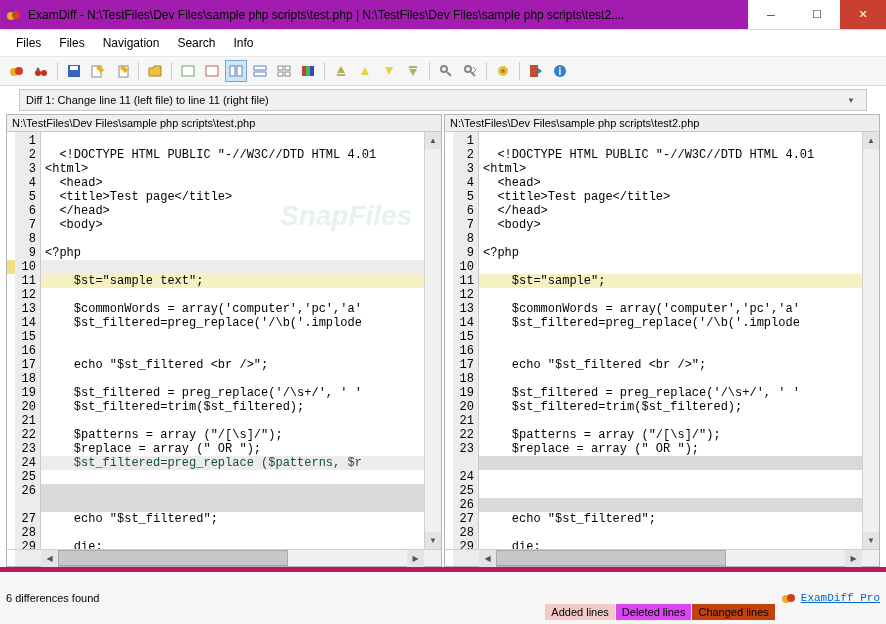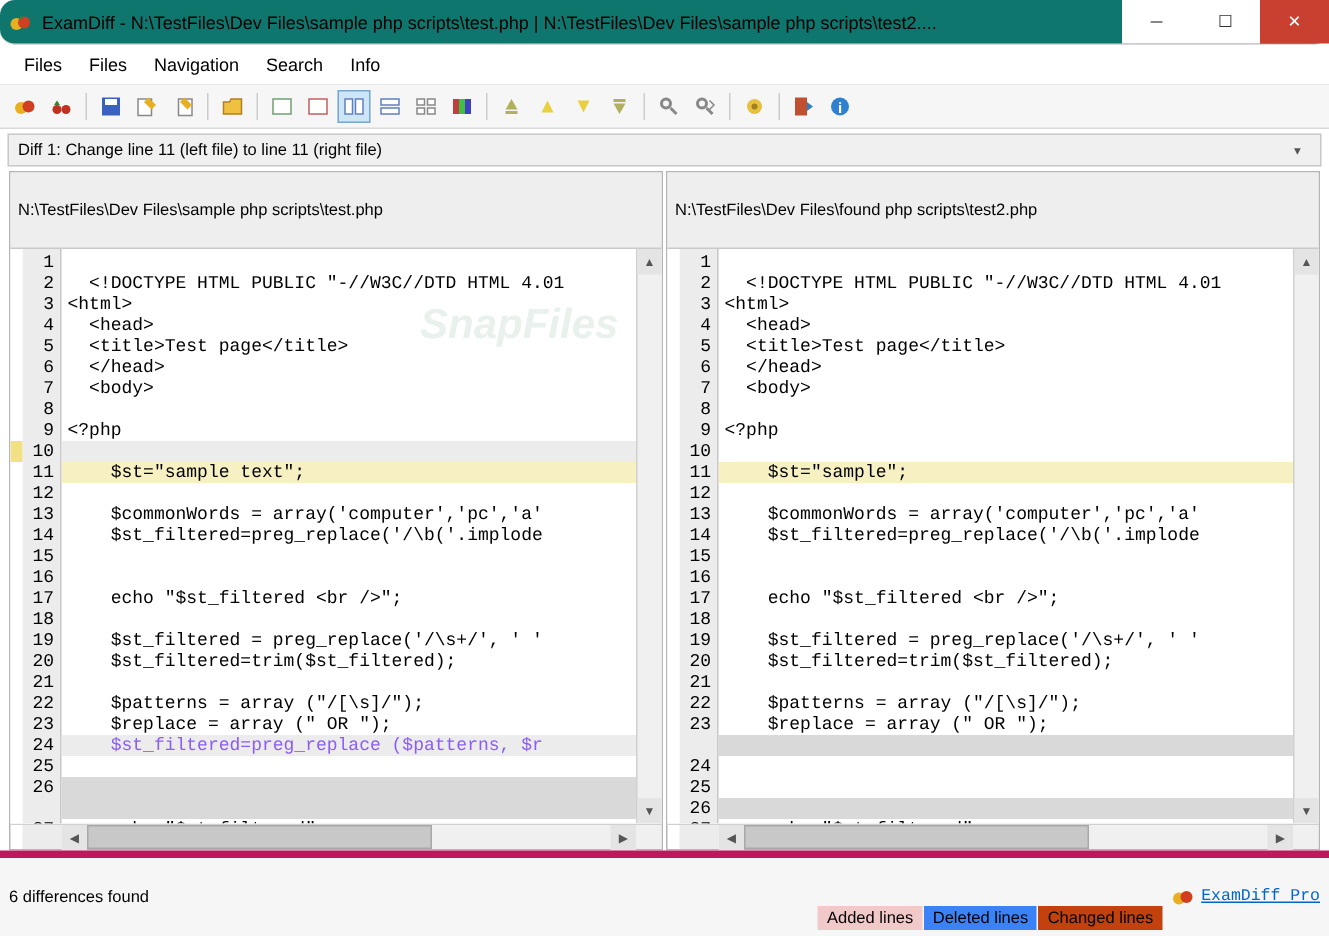--- a/index.html
+++ b/index.html
@@ -1,56 +1,56 @@
 <!DOCTYPE html>
 <html><head>
 <meta charset="utf-8">
 <style>
 * { box-sizing: border-box; margin: 0; padding: 0; }
 body { font-family: "Segoe UI", Tahoma, sans-serif; font-size: 12px; background: #fff; width: 886px; height: 624px; overflow: hidden; display: flex; flex-direction: column; }
-.titlebar { background: #0f766e; height: 30px; display: flex; align-items: center; border-bottom: 1px solid #d9d9d9; border-radius: 10px; }
+.titlebar { background: #a21caf; height: 30px; display: flex; align-items: center; border-bottom: 1px solid #d9d9d9; }
 .titlebar-icon { width: 16px; height: 16px; margin: 0 6px; display: inline-block; }
 .titlebar-text { flex: 1; font-size: 12px; white-space: nowrap; overflow: hidden; }
 .winbtns { display: flex; height: 100%; }
 .winbtn { width: 46px; height: 100%; display: flex; align-items: center; justify-content: center; font-size: 11px; }
 .winbtn.close { background: #c94030; color: #fff; }
 .winbtn.minmax { background: #fff; color: #333; }
 .menubar { display: flex; gap: 2px; padding: 4px 8px; background: #fff; border-bottom: 1px solid #e9e9e9; }
 .menuitem { padding: 2px 8px; cursor: default; }
 .toolbar { display: flex; align-items: center; gap: 2px; padding: 3px 6px; background: #f6f6f6; border-bottom: 1px solid #d9d9d9; }
 .tbtn { width: 22px; height: 22px; display: flex; align-items: center; justify-content: center; border: 1px solid transparent; }
 .tbtn.sel { background: #cde6f7; border: 1px solid #7aa7c7; }
 .tsep { width: 1px; height: 18px; background: #ccc; margin: 0 3px; }
-.diffbar { display: flex; align-items: center; padding: 4px 6px; background: #f0f0f0; border: 1px solid #c9c9c9; margin: 3px 5px; }
+.diffbar { display: flex; align-items: center; padding: 4px 6px; background: #f0f0f0; border: 1px solid #c9c9c9; margin: 3px 19px; }
 .diffbar-text { flex: 1; font-size: 11px; }
 .diffbar-dd { width: 18px; text-align: center; color: #555; font-size: 9px; }
 .panes { flex: 1; display: flex; gap: 0; padding: 0 5px; min-height: 0; }
 .pane { flex: 1; display: flex; flex-direction: column; border: 1px solid #b5b5b5; min-width: 0; margin: 0 1px; }
-.pane-path { background: #eee; padding: 19px 5px; font-size: 11px; border-bottom: 1px solid #c9c9c9; white-space: nowrap; overflow: hidden; }
+.pane-path { background: #eee; padding: 2px 5px; font-size: 11px; border-bottom: 1px solid #c9c9c9; white-space: nowrap; overflow: hidden; }
 .code-wrap { flex: 1; display: flex; position: relative; overflow: hidden; background: #fff; }
 .marker-col { width: 8px; background: #fff; position: relative; }
 .marker { position: absolute; left: 0; width: 8px; height: 14px; }
 .marker.changed { background: #f2e085; }
 .gutter { width: 26px; background: #ececec; border-right: 1px solid #c9c9c9; font-family: "Courier New", monospace; font-size: 12px; line-height: 14px; text-align: right; padding: 2px 4px 2px 0; color: #000; white-space: pre; user-select: none; }
 .code { flex: 1; font-family: "Courier New", monospace; font-size: 12px; line-height: 14px; white-space: pre; overflow: hidden; color: #000; padding-top: 2px; }
 .codeline { height: 14px; padding-left: 4px; }
 .codeline.changed { background: #f7f0c3; }
 .codeline.blank-gray { background: #d9d9d9; }
-.codeline.currblue { color: #8b5cf6; background: #ececec; }
+.codeline.currblue { color: #14532d; background: #ececec; }
 .scrollbar-v { width: 17px; background: #f0f0f0; border-left: 1px solid #d0d0d0; position: relative; }
 .scrollbtn { height: 17px; background: #e4e4e4; display: flex; align-items: center; justify-content: center; font-size: 8px; color: #555; }
 .scrollbar-h-row { height: 17px; display: flex; border-top: 1px solid #d0d0d0; }
 .scrollbar-h { flex: 1; background: #f0f0f0; display: flex; }
 .thumb-h { background: #c8c8c8; border: 1px solid #a8a8a8; height: 100%; }
 .statusbar { display: flex; align-items: center; padding: 4px 6px; background: #f6f6f6; border-top: 5px solid #be185d; font-size: 11px; }
 .status-left { flex: 1; }
 .legend { display: flex; align-items: center; gap: 0; }
 .legend-item { padding: 2px 6px; margin-left: 1px; font-size: 11px; margin-top: 28px; }
 .leg-added { background: #f2c9c9; }
-.leg-deleted { background: #3b82f6; }
+.leg-deleted { background: #d946ef; }
 .leg-changed { background: #c2410c; }
 .brand { display: flex; align-items: center; gap: 4px; margin-left: 6px; }
 .brand a { color: #0066cc; text-decoration: underline; font-size: 11px; font-family: Liberation Mono, monospace; }
 .watermark { position: absolute; top: 200px; left: 280px; font-size: 28px; color: rgba(100,160,120,0.15); font-weight: bold; font-style: italic; pointer-events: none; z-index: 100; }
 </style>
 </head>
 <body>
 
 <div class="titlebar">
   <span class="titlebar-icon">
@@ -274,21 +274,21 @@
         <div class="scrollbtn" style="width:17px">◀</div>
         <div class="thumb-h" style="width:60%"></div>
         <div style="flex:1"></div>
         <div class="scrollbtn" style="width:17px">▶</div>
       </div>
       <div style="width:17px;background:#f0f0f0"></div>
     </div>
   </div>
 
   <div class="pane">
-    <div class="pane-path">N:\TestFiles\Dev Files\found php scripts\test2.php</div>
+    <div class="pane-path">N:\TestFiles\Dev Files\sample php scripts\test2.php</div>
     <div class="code-wrap">
       <div class="marker-col"></div>
       <div class="gutter" id="gutter-right"> 1
  2
  3
  4
  5
  6
  7
  8

